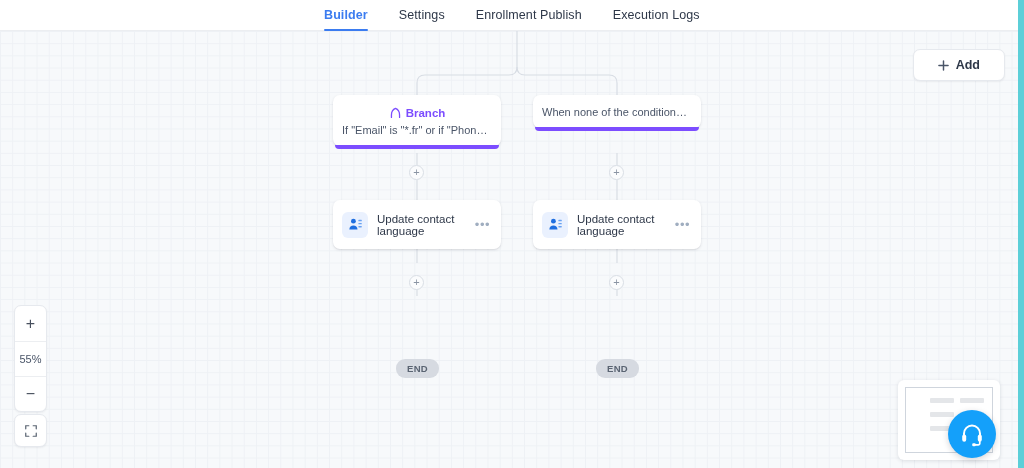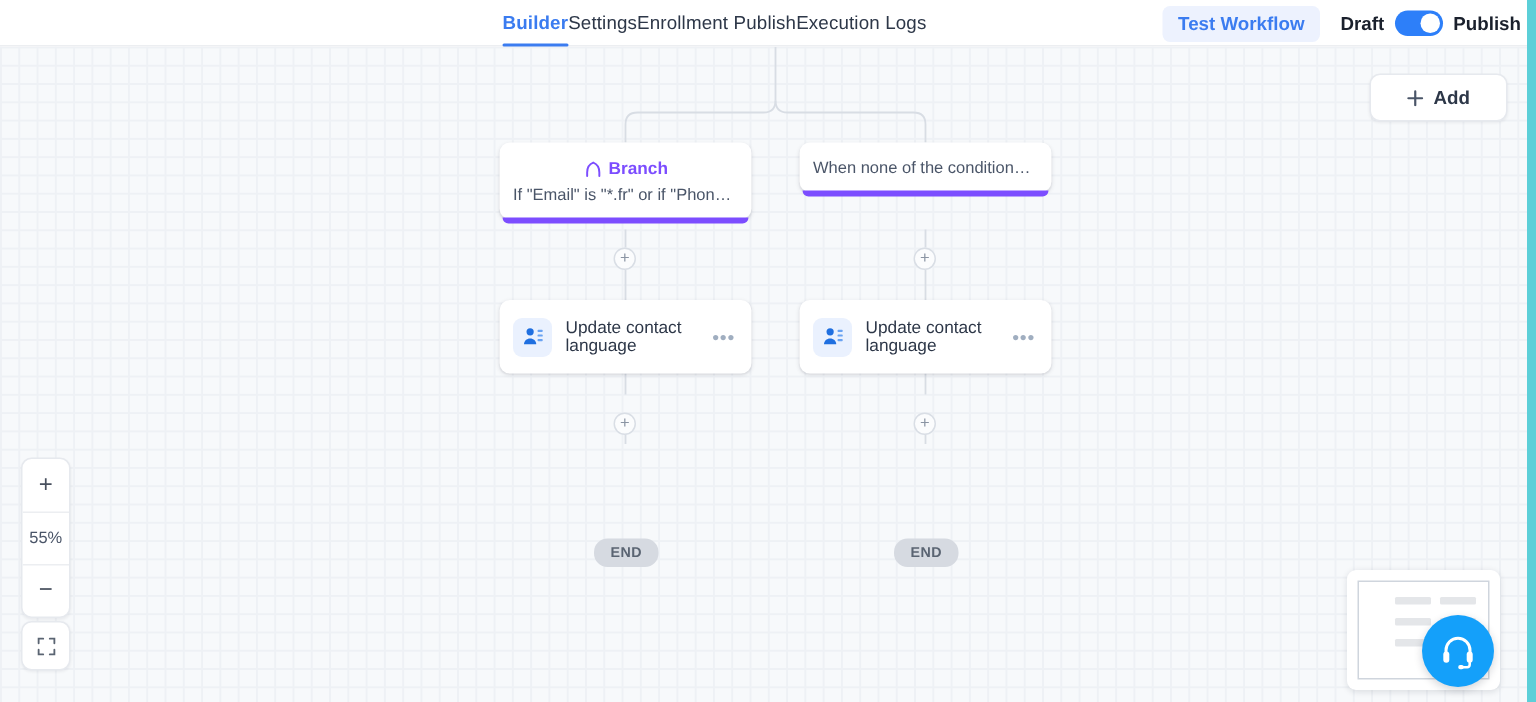--- a/index.html
+++ b/index.html
@@ -13,22 +13,22 @@
 
   
   .topbar {
     position: absolute; top: 0; left: 0;
     width: 1024px; height: 31px;
     background: #ffffff;
     border-bottom: 1px solid #eceef1;
     z-index: 30;
   }
   .tabs {
-    position: absolute; left: 335px; top: 0;
-    height: 31px; display: flex; align-items: center; 
+    position: absolute; left: 324px; top: 0;
+    height: 31px; display: flex; align-items: center; gap: 31px;
   }
   .tab {
     position: relative;
     font-size: 12.5px; color: #2d3748; line-height: 31px;
     height: 31px; cursor: pointer; white-space: nowrap;
     letter-spacing: .1px;
   }
   .tab.active { color: #3b7cf0; font-weight: bold; }
   .tab.active::after {
     content: ""; position: absolute; left: 0; right: 0; bottom: 0;
@@ -189,30 +189,20 @@
 <div id="app">
 
   <div class="topbar">
     <div class="tabs">
       <div class="tab active"><span>Builder</span></div>
       <div class="tab"><span>Settings</span></div>
       <div class="tab"><span>Enrollment Publish</span></div>
       <div class="tab"><span>Execution Logs</span></div>
     </div>
 
-    <div class="topright">
-      <button class="test-btn">Test Workflow</button>
-      <div class="pub-wrap">
-        <span class="pub-label">Draft</span>
-        <div class="toggle">
-            <div class="knob"></div>
-          </div>
-        <span class="pub-label">Publish</span>
-      </div>
-    </div>
   </div>
 
   <div class="canvas">
 
     <svg class="wires" viewBox="0 0 1018 437">
       <g fill="none" stroke="#d8dde4" stroke-width="1.2">
 
         <path d="M517,0 L517,36"></path>
 
         <path d="M517,36 Q517,44 509,44 L425,44 Q417,44 417,52 L417,64"></path>

